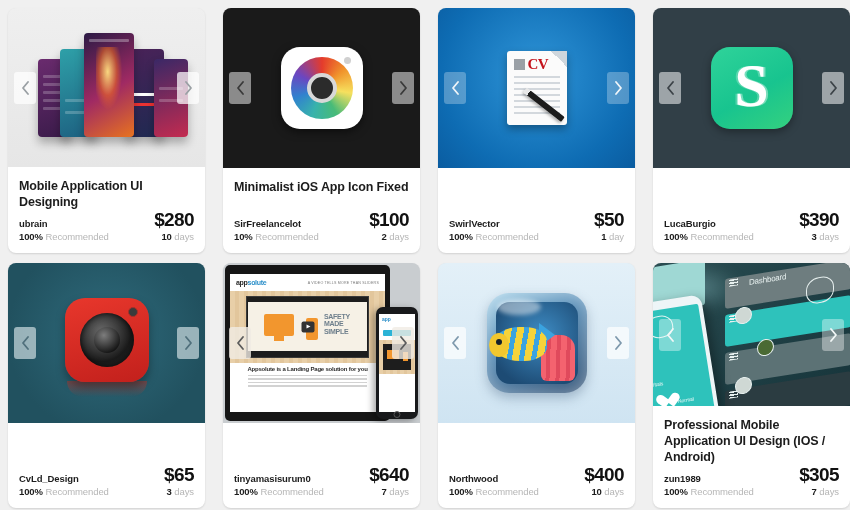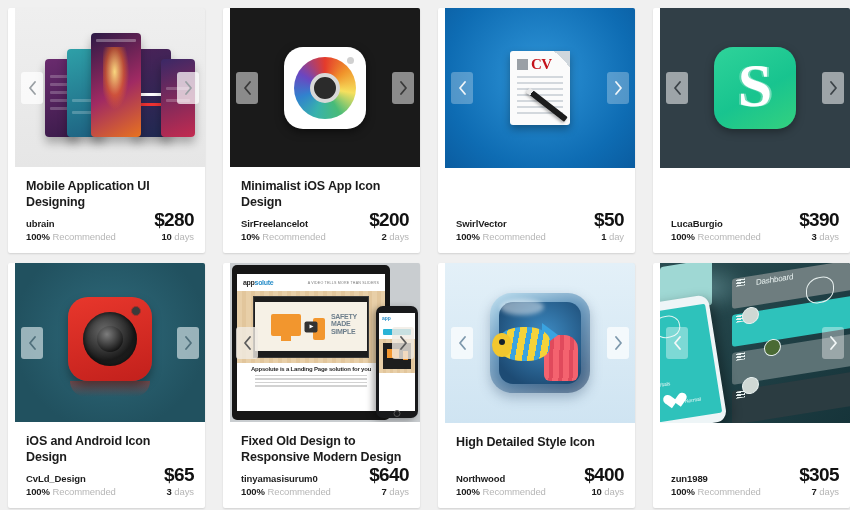--- a/index.html
+++ b/index.html
@@ -16,27 +16,26 @@
     display: grid;
     grid-template-columns: repeat(4, 197px);
     grid-template-rows: 245px 245px;
     column-gap: 18px;
     row-gap: 10px;
     padding: 8px 8px 0 8px;
   }
 
   .card {
     background: #ffffff;
-    border-radius: 2px;
+    border-radius: 8px;
     box-shadow: 0 1px 2px rgba(0,0,0,0.13);
     display: flex;
     flex-direction: column;
     overflow: hidden;
     position: relative;
-    padding-left: 7px;
   }
 
   
   .thumb {
     position: relative;
     height: 160px;
     width: 100%;
     overflow: hidden;
     background: #ddd;
   }
@@ -395,28 +394,28 @@
             <path d="M7 1L2 7l5 6" stroke-width="1.8" stroke-linecap="round" stroke-linejoin="round"></path>
           </svg>
       </div>
       <div class="arrow right ar-gray">
         <svg width="9" height="14" viewBox="0 0 9 14" fill="none">
             <path d="M2 1l5 6-5 6" stroke-width="1.8" stroke-linecap="round" stroke-linejoin="round"></path>
           </svg>
       </div>
     </div>
     <div class="body">
-      <div class="title">Minimalist iOS App Icon Design</div>
+      <div class="title">Minimalist iOS App Icon Fixed</div>
       <div class="meta">
         <div class="seller-col">
           <div class="seller">SirFreelancelot</div>
           <div class="rec"><b>10%</b> <span>Recommended</span></div>
         </div>
         <div class="price-col">
-          <div class="price">$200</div>
+          <div class="price">$100</div>
           <div class="days"><b>2</b> <span>days</span></div>
         </div>
       </div>
     </div>
   </div>
 
   <div class="card">
     <div class="thumb">
       <div class="thumb-art a3">
         <div class="doc">
@@ -506,21 +505,20 @@
             <path d="M7 1L2 7l5 6" stroke-width="1.8" stroke-linecap="round" stroke-linejoin="round"></path>
           </svg>
       </div>
       <div class="arrow right ar-teal">
         <svg width="9" height="14" viewBox="0 0 9 14" fill="none">
             <path d="M2 1l5 6-5 6" stroke-width="1.8" stroke-linecap="round" stroke-linejoin="round"></path>
           </svg>
       </div>
     </div>
     <div class="body">
-      <div class="title">iOS and Android Icon Design</div>
       <div class="meta">
         <div class="seller-col">
           <div class="seller">CvLd_Design</div>
           <div class="rec"><b>100%</b> <span>Recommended</span></div>
         </div>
         <div class="price-col">
           <div class="price">$65</div>
           <div class="days"><b>3</b> <span>days</span></div>
         </div>
       </div>
@@ -573,21 +571,20 @@
             <path d="M7 1L2 7l5 6" stroke-width="1.8" stroke-linecap="round" stroke-linejoin="round"></path>
           </svg>
       </div>
       <div class="arrow right ar-paper">
         <svg width="9" height="14" viewBox="0 0 9 14" fill="none">
             <path d="M2 1l5 6-5 6" stroke-width="1.8" stroke-linecap="round" stroke-linejoin="round"></path>
           </svg>
       </div>
     </div>
     <div class="body">
-      <div class="title">Fixed Old Design to Responsive Modern Design</div>
       <div class="meta">
         <div class="seller-col">
           <div class="seller">tinyamasisurum0</div>
           <div class="rec"><b>100%</b> <span>Recommended</span></div>
         </div>
         <div class="price-col">
           <div class="price">$640</div>
           <div class="days"><b>7</b> <span>days</span></div>
         </div>
       </div>
@@ -612,21 +609,20 @@
             <path d="M7 1L2 7l5 6" stroke-width="1.8" stroke-linecap="round" stroke-linejoin="round"></path>
           </svg>
       </div>
       <div class="arrow right ar-ice">
         <svg width="9" height="14" viewBox="0 0 9 14" fill="none">
             <path d="M2 1l5 6-5 6" stroke-width="1.8" stroke-linecap="round" stroke-linejoin="round"></path>
           </svg>
       </div>
     </div>
     <div class="body">
-      <div class="title">High Detailed Style Icon</div>
       <div class="meta">
         <div class="seller-col">
           <div class="seller">Northwood</div>
           <div class="rec"><b>100%</b> <span>Recommended</span></div>
         </div>
         <div class="price-col">
           <div class="price">$400</div>
           <div class="days"><b>10</b> <span>days</span></div>
         </div>
       </div>
@@ -665,20 +661,21 @@
             <path d="M7 1L2 7l5 6" stroke-width="1.8" stroke-linecap="round" stroke-linejoin="round"></path>
           </svg>
       </div>
       <div class="arrow right ar-mint">
         <svg width="9" height="14" viewBox="0 0 9 14" fill="none">
             <path d="M2 1l5 6-5 6" stroke-width="1.8" stroke-linecap="round" stroke-linejoin="round"></path>
           </svg>
       </div>
     </div>
     <div class="body">
+      <div class="title">Professional Mobile Application UI Design (IOS / Android)</div>
       <div class="meta">
         <div class="seller-col">
           <div class="seller">zun1989</div>
           <div class="rec"><b>100%</b> <span>Recommended</span></div>
         </div>
         <div class="price-col">
           <div class="price">$305</div>
           <div class="days"><b>7</b> <span>days</span></div>
         </div>
       </div>

